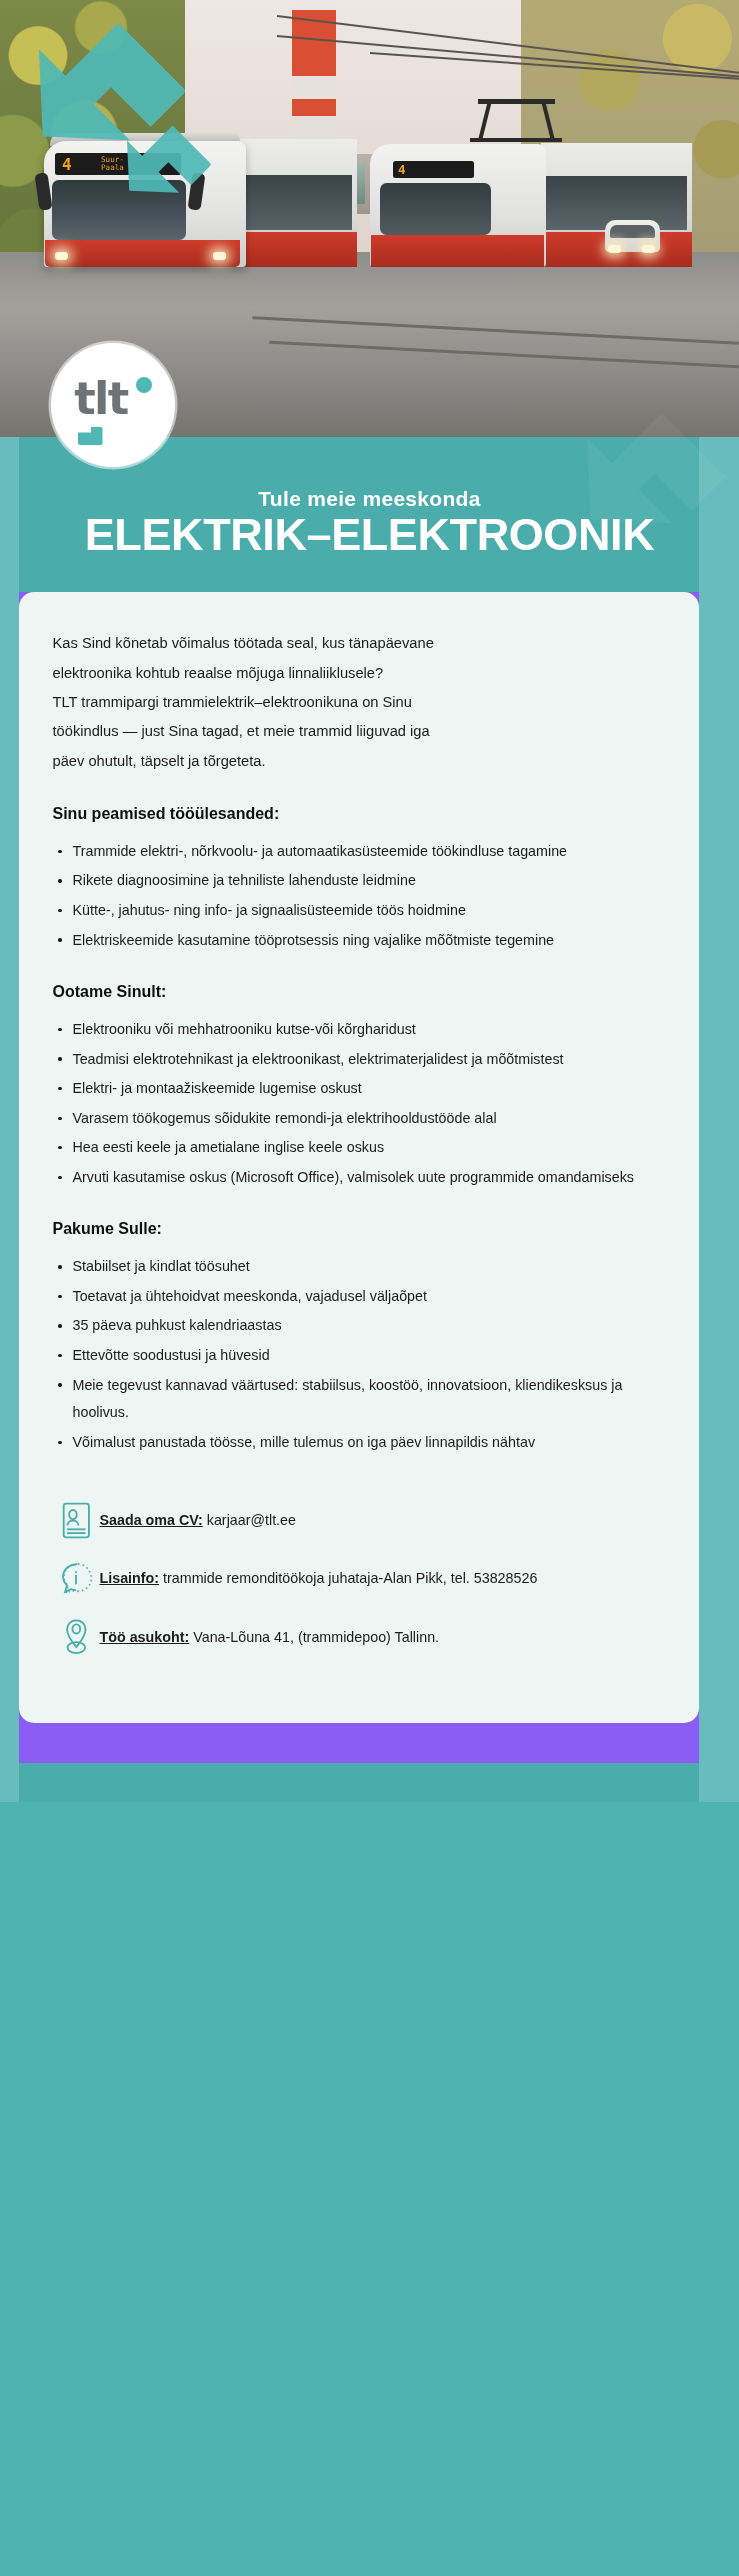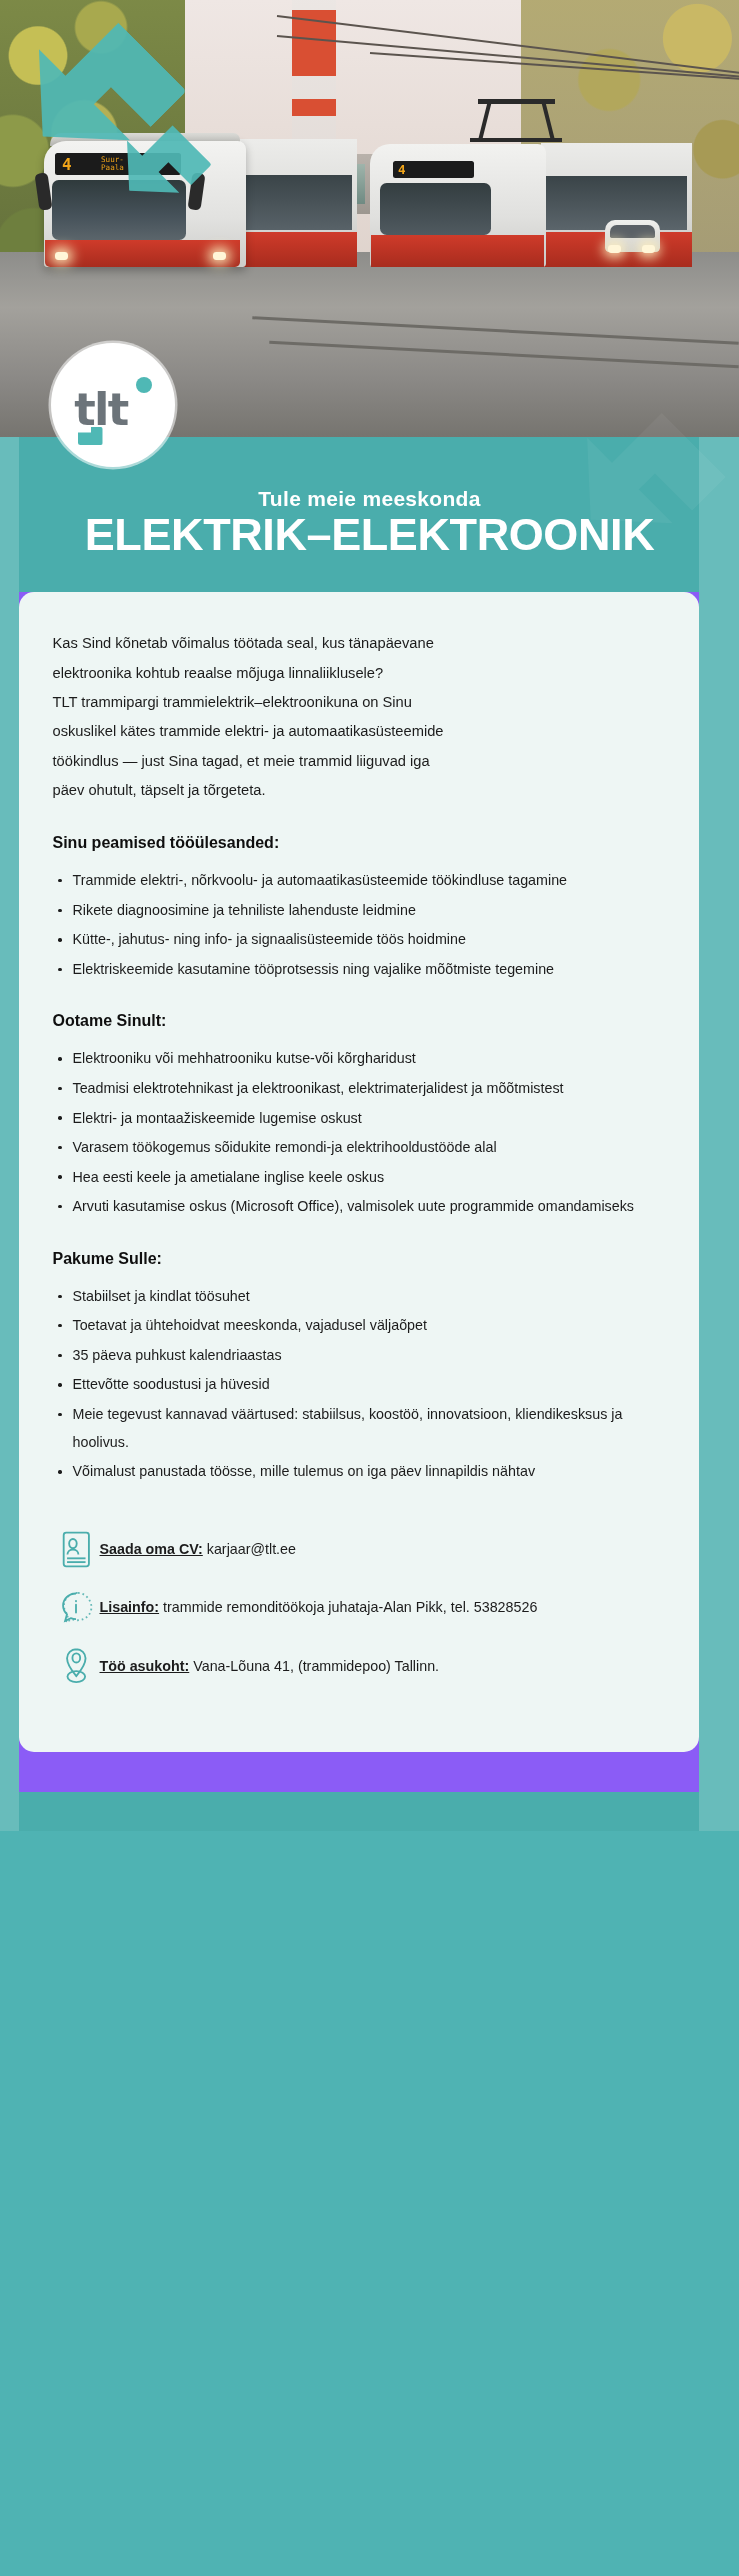--- a/index.html
+++ b/index.html
@@ -237,21 +237,21 @@
     width: 124px; height: 124px;
     border-radius: 50%;
     background: #ffffff;
     border: 3.4px solid #ffffff;
     box-shadow: 0 0 0 2.5px rgba(255,255,255,.55);
     z-index: 20;
     display: flex; align-items: center; justify-content: center;
   }
   .logo-mark { position: relative; width: 81px; height: 60px; }
   .logo-text {
-    position: absolute; left: 1.7px; top: 12px;
+    position: absolute; left: 1.7px; top: 1px;
     font-size: 45px; font-weight: bold; color: #6c747a;
     font-family: "DejaVu Sans", sans-serif;
     letter-spacing: -1.7px; line-height: 45px;
   }
   .logo-dot {
     position: absolute; right: 1.7px; top: 1.7px;
     width: 16px; height: 16px; border-radius: 50%;
     background: #4fb8b5;
   }
   .logo-arrow {
@@ -403,21 +403,20 @@
   <div class="card-wrap">
     <div class="card-side-l"></div>
     <div class="card-side-r"></div>
 
     <div class="card">
 
       <div class="intro">
         <p>Kas Sind kõnetab võimalus töötada seal, kus tänapäevane</p>
         <p>elektroonika kohtub reaalse mõjuga linnaliiklusele?</p>
         <p>TLT trammipargi trammielektrik–elektroonikuna on Sinu</p>
-        <p>oskuslikel kätes trammide elektri- ja automaatikasüsteemide</p>
         <p>töökindlus — just Sina tagad, et meie trammid liiguvad iga</p>
         <p>päev ohutult, täpselt ja tõrgeteta.</p>
       </div>
 
       <h3 class="sect">Sinu peamised tööülesanded:</h3>
       <ul class="blist">
         <li>Trammide elektri-, nõrkvoolu- ja automaatikasüsteemide töökindluse tagamine</li>
         <li>Rikete diagnoosimine ja tehniliste lahenduste leidmine</li>
         <li>Kütte-, jahutus- ning info- ja signaalisüsteemide töös hoidmine</li>
         <li>Elektriskeemide kasutamine tööprotsessis ning vajalike mõõtmiste tegemine</li>

